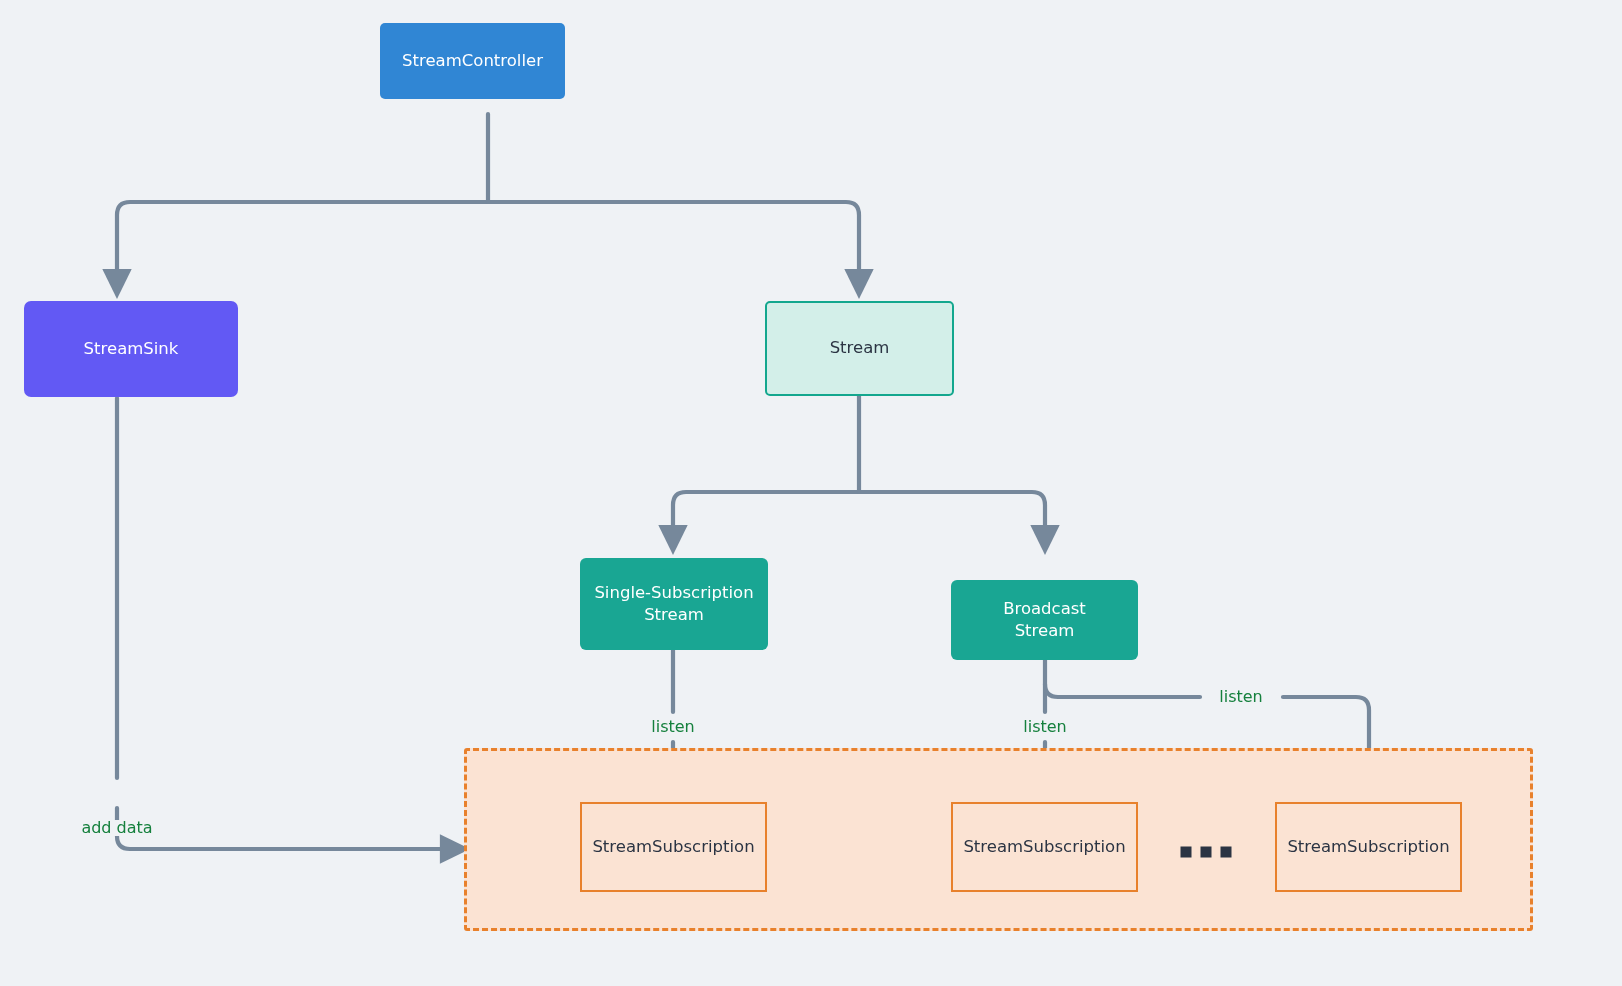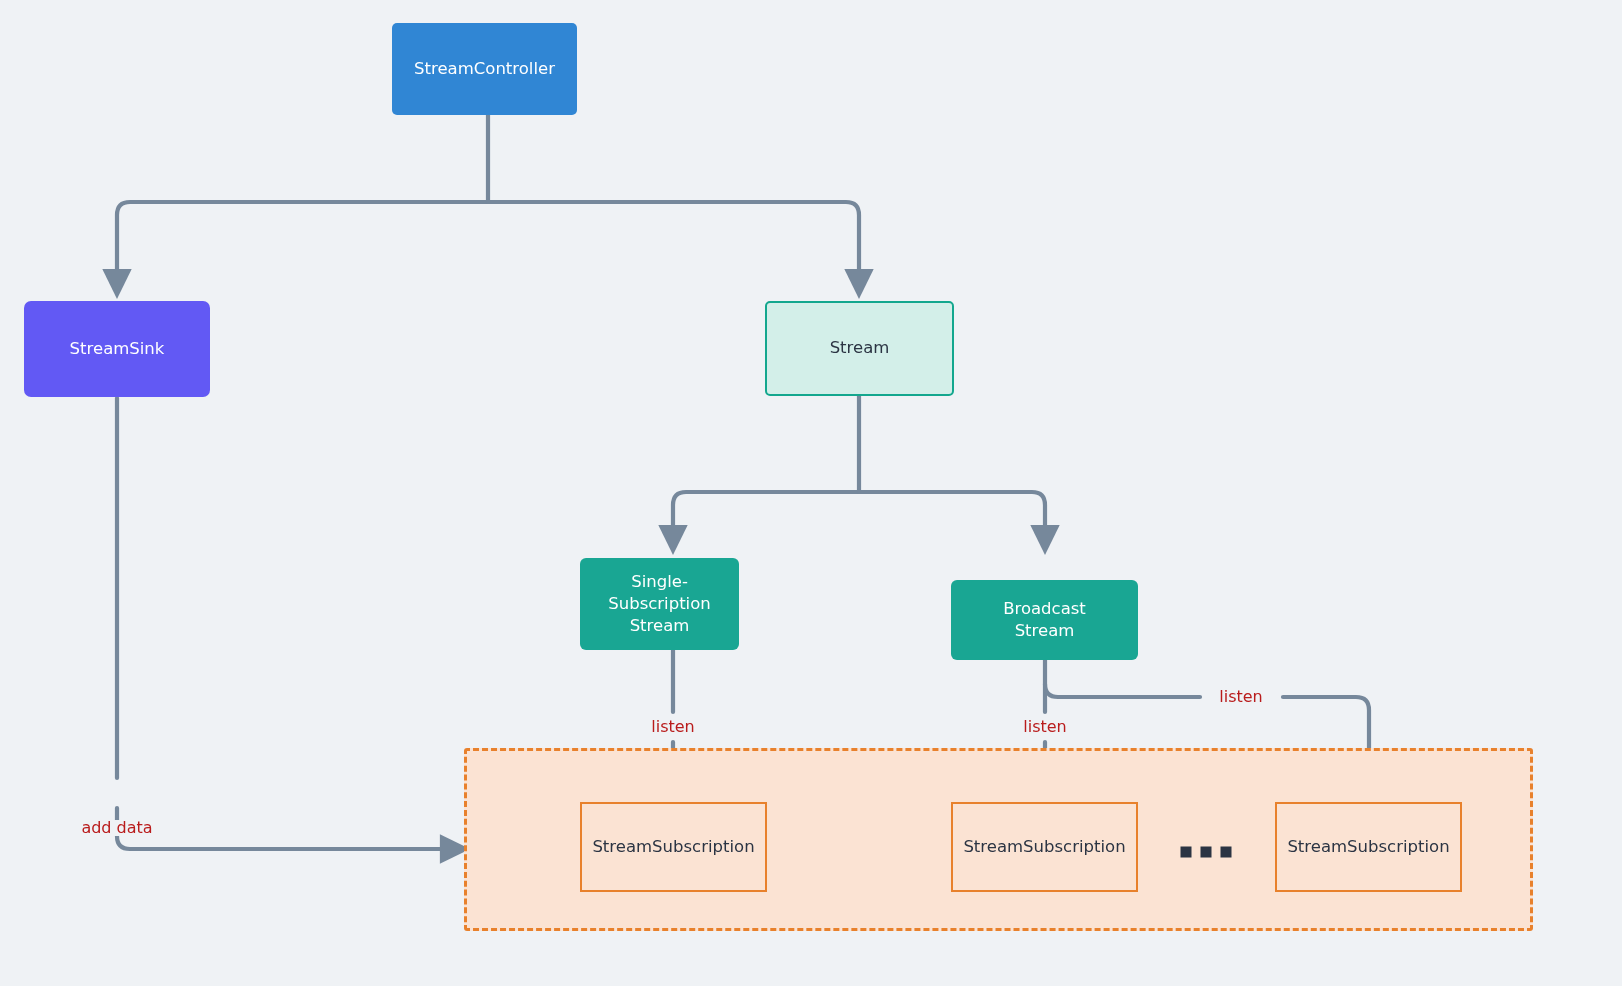--- a/index.html
+++ b/index.html
@@ -68,21 +68,21 @@
   }
   .node-subscription {
     background: transparent;
     color: #2b3443;
     border: 2px solid #e8812c;
     border-radius: 0;
     font-size: 16.5px;
   }
   .edge-label {
     position: absolute;
-    color: #b91c1c;
+    color: #15803d;
     font-size: 16px;
     background: #eff2f5;
     padding: 0 5px;
     white-space: nowrap;
     transform: translate(-50%, -50%);
     line-height: 1;
   }
   .ellipsis {
     position: absolute;
     display: flex;
@@ -127,33 +127,33 @@
       <path d="M 1045 684 Q 1045 697 1058 697 L 1200 697"></path>
       <path d="M 1283 697 L 1356 697 Q 1369 697 1369 710 L 1369 788" marker-end="url(#arrowhead)"></path>
 
       <path d="M 117 398 L 117 778"></path>
       <path d="M 117 808 L 117 836 Q 117 849 130 849 L 455 849" marker-end="url(#arrowhead)"></path>
     </g>
   </svg>
 
   <div class="group-box" style="left:464px; top:748px; width:1069px; height:183px;"></div>
 
-  <div class="node node-controller" style="left:392px; top:23px; width:185px; height:92px;">
+  <div class="node node-controller" style="left:380px; top:23px; width:185px; height:76px;">
     <span>StreamController</span>
   </div>
 
-  <div class="node node-sink" style="left:24px; top:301px; width:186px; height:96px;align-items:center;">
+  <div class="node node-sink" style="left:24px; top:301px; width:214px; height:96px;align-items:center;">
     <span>StreamSink</span>
   </div>
 
   <div class="node node-stream" style="left:765px; top:301px; width:189px; height:95px;">
     <span>Stream</span>
   </div>
 
-  <div class="node node-substream" style="left:580px; top:558px; width:159px; height:92px;">
+  <div class="node node-substream" style="left:580px; top:558px; width:188px; height:92px;">
     <span>Single-Subscription
 Stream</span>
   </div>
 
   <div class="node node-substream" style="left:951px; top:580px; width:187px; height:80px;">
     <span>Broadcast
 Stream</span>
   </div>
 
   <div class="node node-subscription" style="left:580px; top:802px; width:187px; height:90px;">

